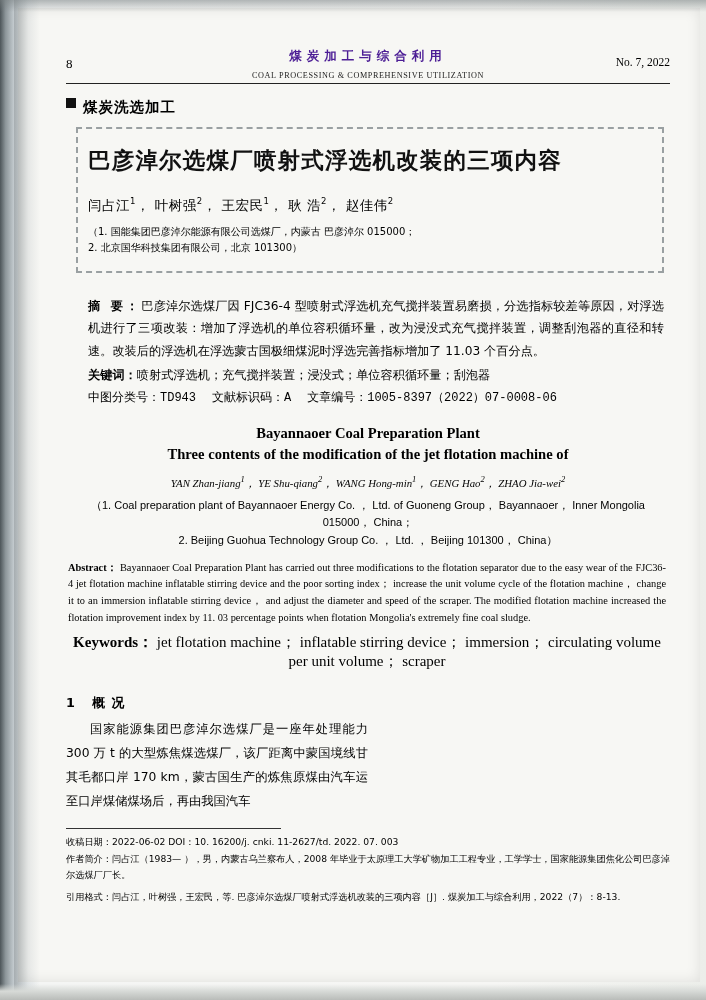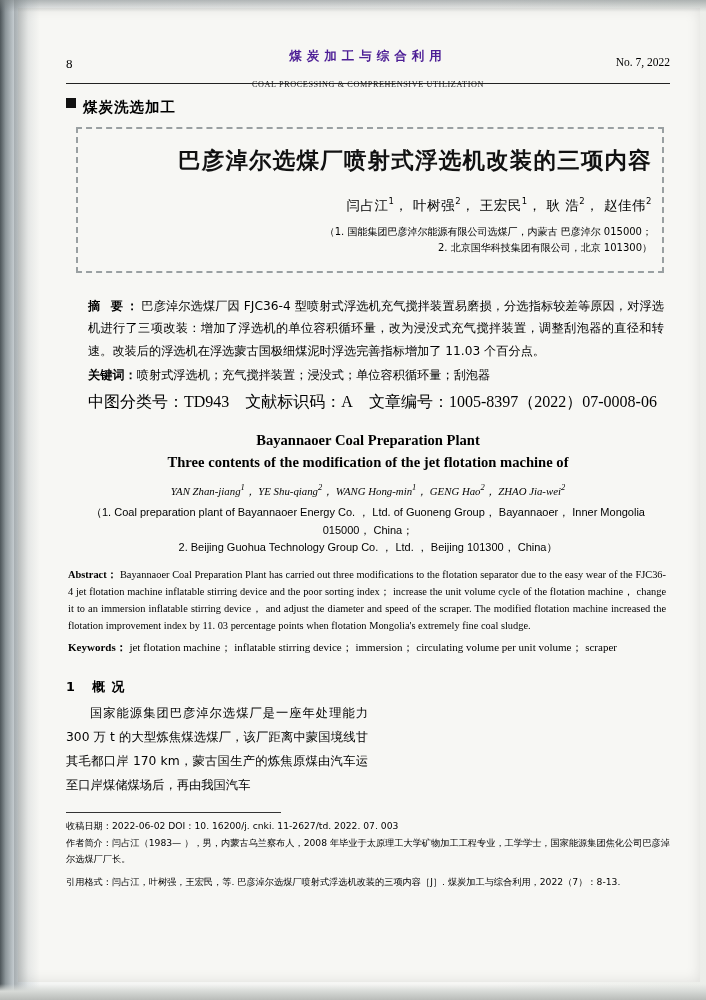--- a/index.html
+++ b/index.html
@@ -68,21 +68,21 @@
   .journal-cn {
     font-size: 12.5px;
     letter-spacing: 5px;
     font-family: "DejaVu Sans", sans-serif;
     font-weight: bold;
     color: #4c1d95;
   }
   .journal-en {
     font-size: 8.2px;
     letter-spacing: 0.6px;
-    margin-top: 15px;
+    margin-top: 6px;
     font-family: "Liberation Serif", serif;
     color: #1b1b1b;
   }
   .issue {
     position: absolute;
     right: 0;
     top: 10px;
     font-size: 11.5px;
     font-family: "Liberation Serif", serif;
   }
@@ -109,21 +109,21 @@
     background: #111;
   }
 
   
   .titlebox {
     margin-top: 10px;
     margin-left: 10px;
     margin-right: 6px;
     border: 2px dashed #9aa0a2;
     padding: 16px 10px 14px 10px;
-    text-align: right;
+    text-align: left;
   }
   .title-cn {
     font-size: 22.5px;
     font-weight: bold;
     font-family: "DejaVu Sans", sans-serif;
     letter-spacing: 1.2px;
     color: #111;
   }
   .authors {
     margin-top: 20px;
@@ -158,22 +158,22 @@
   .kw-cn {
     margin-top: 2px;
     padding: 0 6px 0 22px;
     font-size: 12.2px;
     font-family: "DejaVu Sans", sans-serif;
     line-height: 1.85;
   }
   .kw-cn .lbl { font-weight: bold; }
   .clsline {
     padding: 0 6px 0 22px;
-    font-size: 16px;
-    font-family: Liberation Serif, serif;
+    font-size: 12px;
+    font-family: Liberation Mono, monospace;
     line-height: 1.85;
   }
   .clsline span.gap { display: inline-block; width: 16px; }
 
   
   .title-en {
     margin-top: 14px;
     text-align: center;
     font-size: 14.6px;
     font-weight: bold;
@@ -198,23 +198,24 @@
     margin-top: 10px;
     font-size: 10.4px;
     font-family: Liberation Serif, serif;
     line-height: 1.62;
     text-align: justify;
     padding: 0 4px 0 2px;
   }
   .abs-en b { font-weight: bold; }
   .kw-en {
     margin-top: 6px;
-    font-size: 11px;
+    font-size: 15px;
     font-family: "Liberation Serif", serif;
     padding: 0 4px 0 2px;
+    text-align: center;
   }
 
   
   .cols {
     margin-top: 20px;
     display: flex;
     gap: 24px;
   }
   .col {
     width: 50%;

